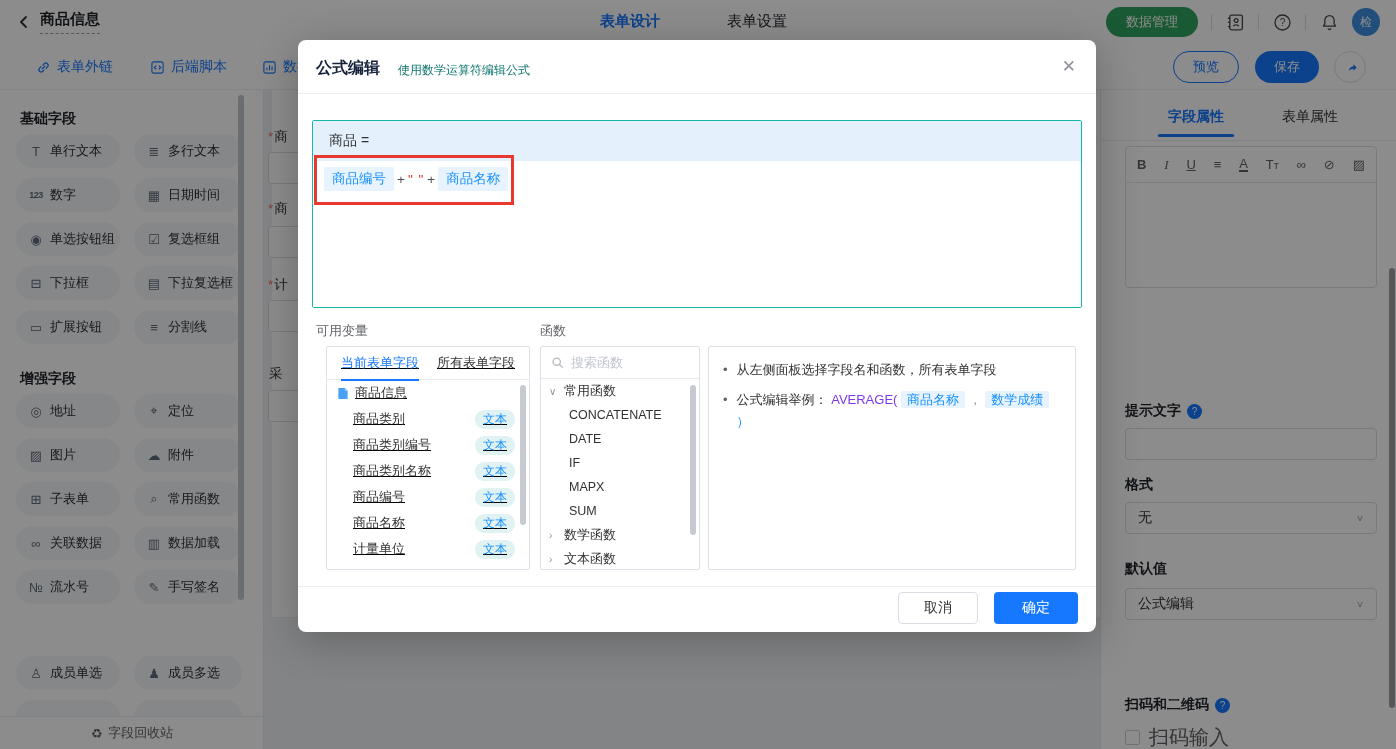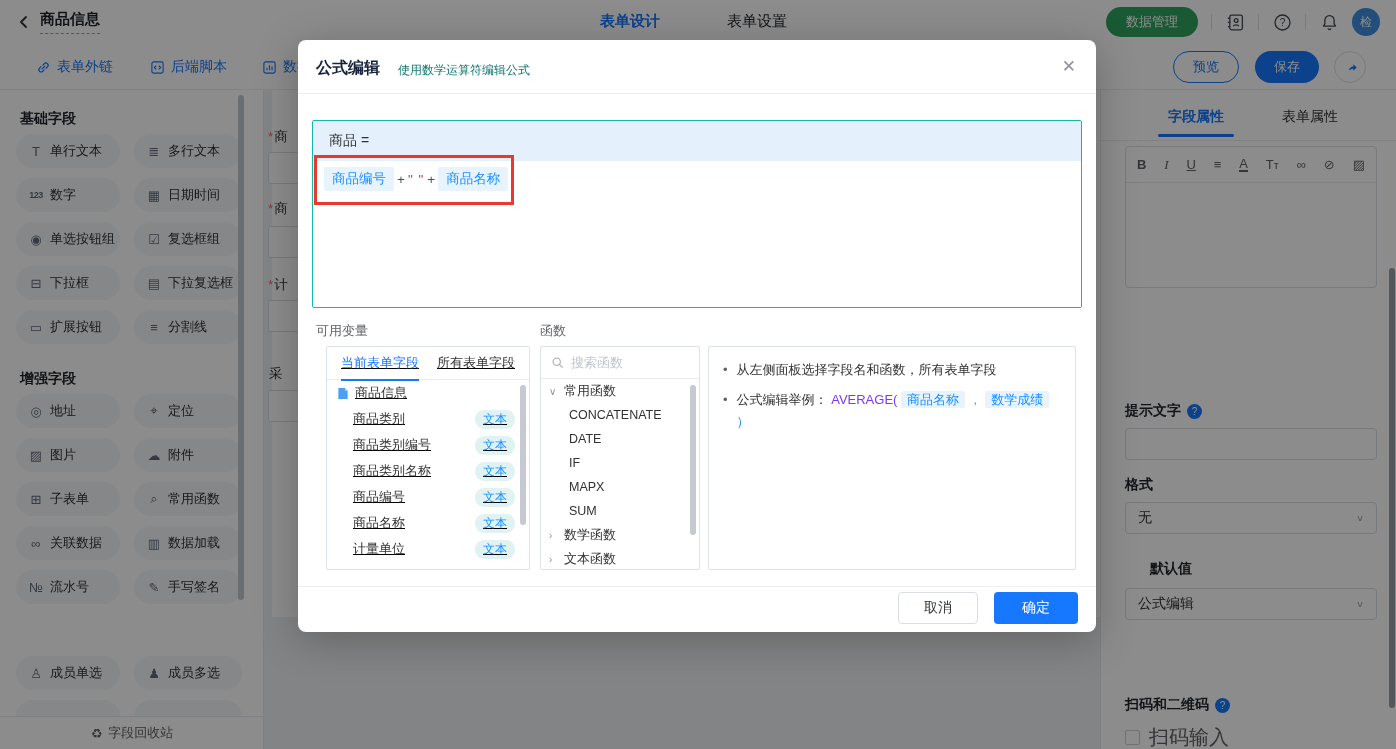--- a/index.html
+++ b/index.html
@@ -340,21 +340,21 @@
         <span class="q-circle">?</span>
     </div>
     <input class="rp-input" style="top: 338px;">
 
     <div class="rp-label" style="top:386px;">格式</div>
     <div class="rp-select" style="top:412px;">
       <span>无</span>
         <span class="chev">∨</span>
     </div>
 
-    <div class="rp-label" style="top:470px;margin-left:25px;">默认值</div>
+    <div class="rp-label" style="top:470px;">默认值</div>
     <div class="rp-select" style="top:498px;">
       <span>公式编辑</span>
         <span class="chev">∨</span>
     </div>
 
     <div class="rp-label" style="top:606px;">
       <span>扫码和二维码</span>
         <span class="q-circle">?</span>
     </div>
     <div class="cb-row" style="top:634px;">

